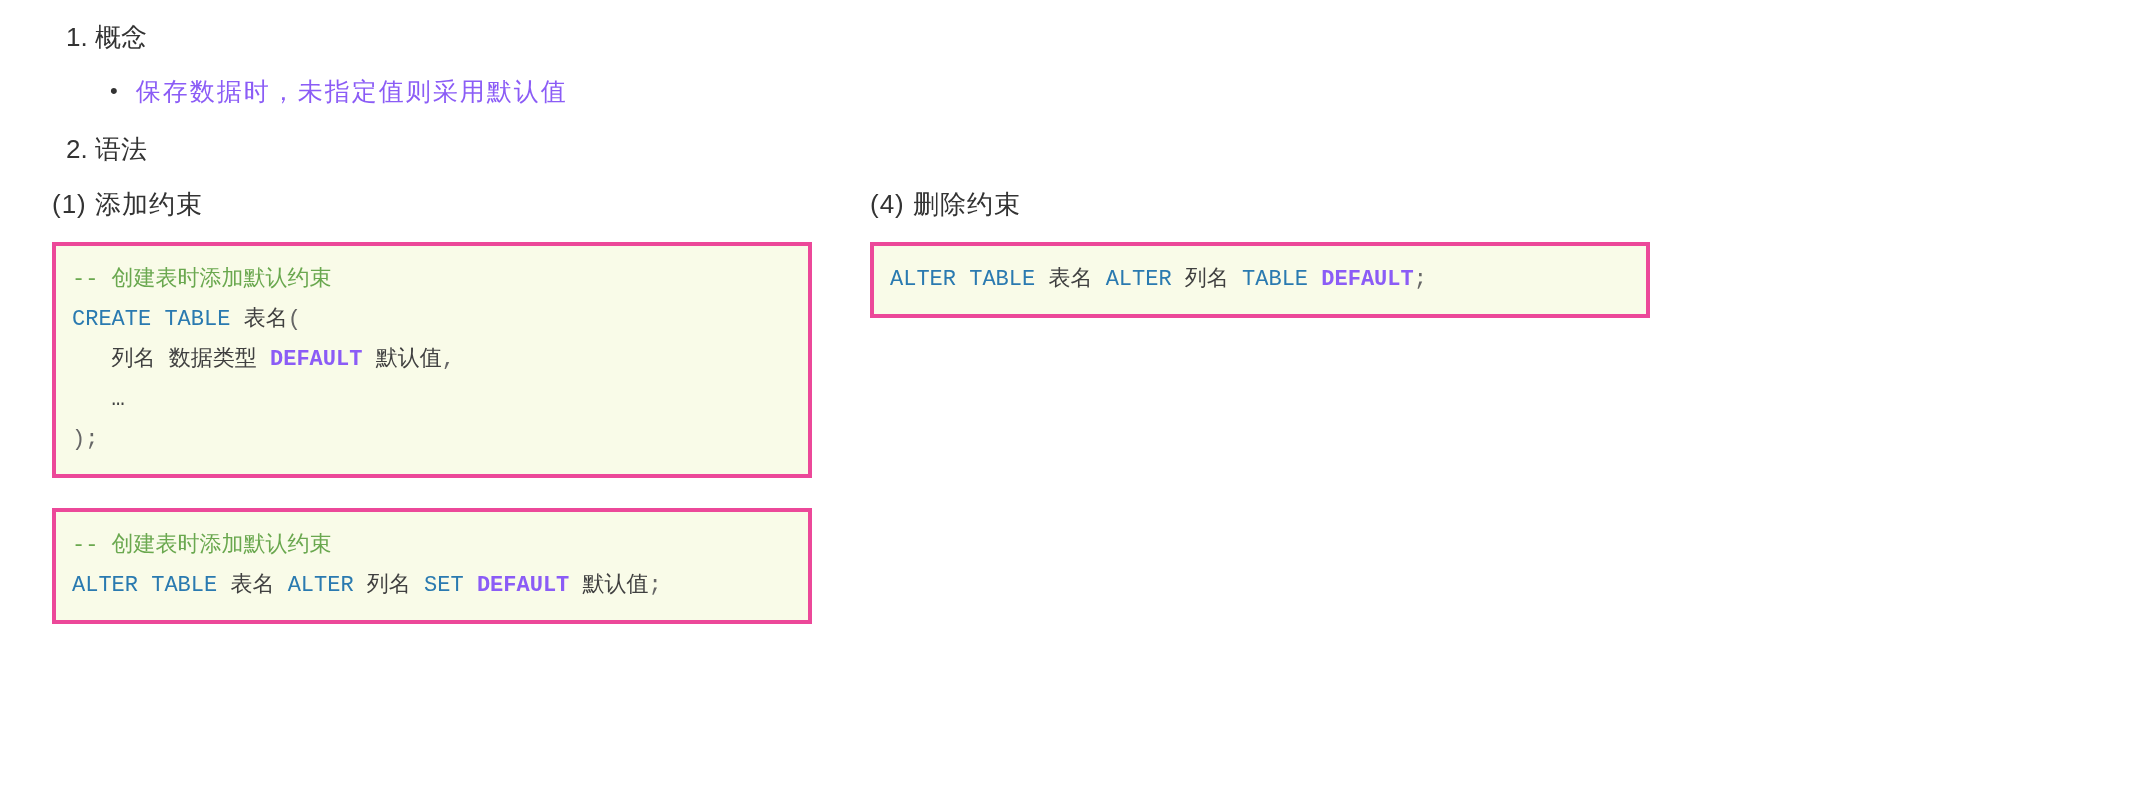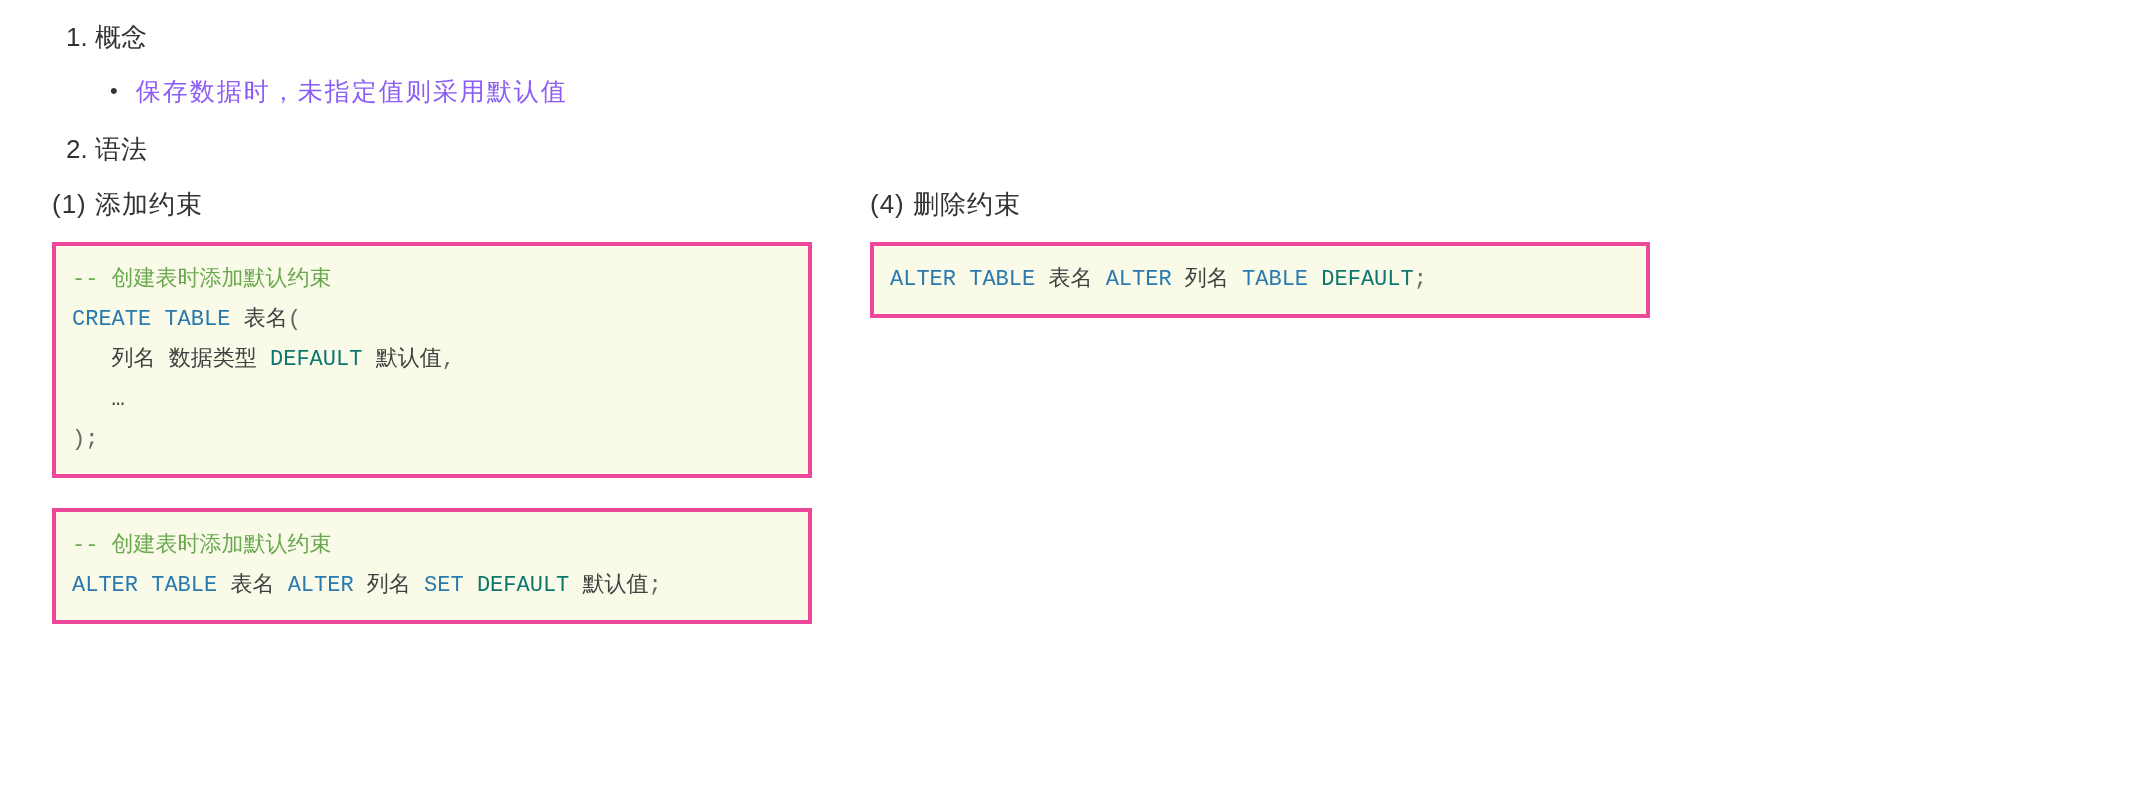--- a/index.html
+++ b/index.html
@@ -69,21 +69,21 @@
       line-height: 40px;
       margin-bottom: 30px;
       white-space: pre;
       width: 760px;
     }
     .code-block.wide {
       width: 780px;
     }
     .tok-comment { color: #6aa84f; }
     .tok-blue { color: #2a7ab0; }
-    .tok-darkred { color: #0f766e; font-weight: normal; }
+    .tok-darkred { color: #8b5cf6; font-weight: bold; }
     .tok-black { color: #404040; }
     .tok-gray { color: #666; }
   </style>
 </head>
 <body>
 
 <div class="section-heading">
   <span>1.</span>
   <span>概念</span>
 </div>

